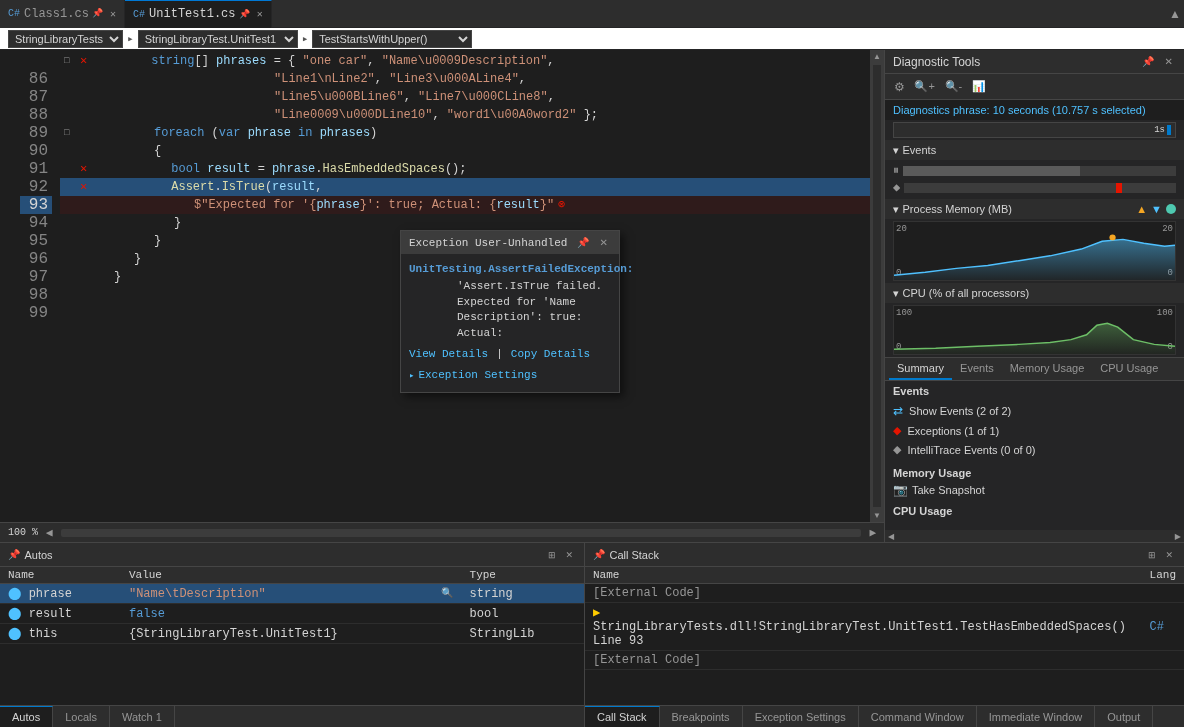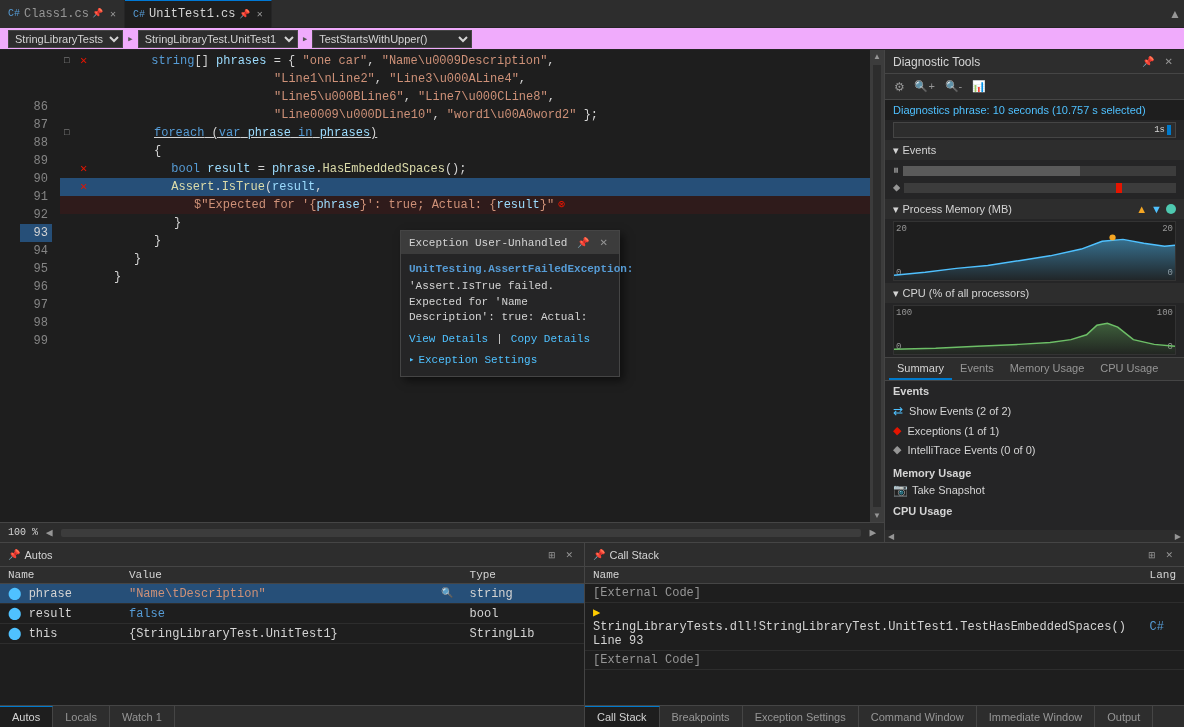--- a/index.html
+++ b/index.html
@@ -5,21 +5,21 @@
     * { margin: 0; padding: 0; box-sizing: border-box; }
     body { font-family: 'Consolas', 'Courier New', monospace; font-size: 12px; background: #1e1e1e; color: #d4d4d4; width: 1184px; height: 727px; overflow: hidden; display: flex; flex-direction: column; }
 
     
     .tab-bar { background: #2d2d2d; display: flex; align-items: center; height: 28px; border-bottom: 1px solid #252526; flex-shrink: 0; }
     .tab { display: flex; align-items: center; padding: 0 8px; height: 28px; background: #2d2d2d; color: #969696; border-right: 1px solid #252526; cursor: pointer; font-size: 12px; gap: 4px; }
     .tab.active { background: #1e1e1e; color: #d4d4d4; border-top: 1px solid #0078d4; }
 
     
     .main-area { display: flex; flex: 1; overflow: hidden; }
-    .line-numbers { width: 40px; background: #1e1e1e; color: #858585; text-align: right; padding-right: 8px; padding-top: 20px; font-size: 12px; line-height: 18px; user-select: none; flex-shrink: 0; margin-top: 28px; }
+    .line-numbers { width: 40px; background: #1e1e1e; color: #858585; text-align: right; padding-right: 8px; padding-top: 20px; font-size: 16px; line-height: 18px; user-select: none; flex-shrink: 0; }
     .line-number { height: 18px; padding-right: 4px; }
     .code-area { flex: 1; overflow: auto; padding-top: 2px; position: relative; }
     .code-line { height: 18px; line-height: 18px; white-space: pre; padding-left: 4px; position: relative; display: flex; align-items: center; }
     .code-line.highlighted { background: #264f78; }
     .kw { color: #569cd6; }
     .str { color: #ce9178; }
     .method { color: #dcdcaa; }
     .var { color: #9cdcfe; }
     .punct { color: #d4d4d4; }
 
@@ -66,21 +66,21 @@
     .panel-table-area { flex: 1; overflow: auto; }
     .bottom-tabs { display: flex; background: #2d2d2d; border-top: 1px solid #454545; height: 22px; flex-shrink: 0; }
     .bottom-tab { padding: 2px 12px; font-size: 11px; color: #969696; cursor: pointer; border-right: 1px solid #454545; display: flex; align-items: center; font-family: 'Segoe UI', sans-serif; }
     .bottom-tab.active { color: #d4d4d4; background: #1e1e1e; border-top: 1px solid #007acc; }
 
     .toolbar-btn { background: none; border: none; color: #969696; cursor: pointer; padding: 2px 3px; font-size: 12px; }
 
     .editor-wrap { display: flex; flex-direction: column; flex: 1; overflow: hidden; }
     .editor-main { display: flex; flex: 1; overflow: hidden; }
 
-    .nav-bar { display: flex; align-items: center; gap: 4px; padding: 0 8px; background: #f0abfc; height: 22px; border-bottom: 1px solid #252526; font-size: 11px; color: #969696; }
+    .nav-bar { display: flex; align-items: center; gap: 4px; padding: 0 8px; background: #ffffff; height: 22px; border-bottom: 1px solid #252526; font-size: 11px; color: #969696; }
     .nav-dropdown { background: #2d2d2d; color: #d4d4d4; border: 1px solid #454545; font-size: 11px; padding: 0 2px; height: 18px; }
   </style>
 </head>
 <body>
 
 <div style="display:flex; flex-direction:column; width:1184px; height:727px; overflow:hidden; background:#1e1e1e;">
 
   <div class="tab-bar">
     <div class="tab">
       <span style="color:#569cd6; font-size:10px;">C#</span>
@@ -160,21 +160,21 @@
 
           <div class="code-line">
             <span style="display:inline-block; width:16px;"></span>
             <span style="display:inline-block; width:14px;"></span>
             <span style="margin-left:180px;"><span class="str">"Line0009\u000DLine10"</span><span class="punct">, </span><span class="str">"word1\u00A0word2"</span><span class="punct"> };</span></span>
           </div>
 
           <div class="code-line">
             <span style="display:inline-block; width:16px; color:#969696; font-size:9px;">□</span>
             <span style="display:inline-block; width:14px;"></span>
-            <span style="margin-left:60px;text-decoration:underline;"><span class="kw">foreach</span><span class="punct"> (</span><span class="kw">var</span><span class="punct"> </span><span class="var">phrase</span><span class="punct"> </span><span class="kw">in</span><span class="punct"> </span><span class="var">phrases</span><span class="punct">)</span></span>
+            <span style="margin-left:60px;"><span class="kw">foreach</span><span class="punct"> (</span><span class="kw">var</span><span class="punct"> </span><span class="var">phrase</span><span class="punct"> </span><span class="kw">in</span><span class="punct"> </span><span class="var">phrases</span><span class="punct">)</span></span>
           </div>
 
           <div class="code-line">
             <span style="display:inline-block; width:16px;"></span>
             <span style="display:inline-block; width:14px;"></span>
             <span style="margin-left:60px;"><span class="punct">{</span></span>
           </div>
 
           <div class="code-line">
             <span style="display:inline-block; width:16px;"></span>
@@ -222,21 +222,21 @@
           <div class="exception-popup">
             <div class="exception-header">
               <span>Exception User-Unhandled</span>
               <div class="exception-header-btns">
                 <button class="toolbar-btn" style="font-size:10px;">📌</button>
                 <button class="toolbar-btn" style="font-size:10px;">✕</button>
               </div>
             </div>
             <div class="exception-body">
               <div style="color:#569cd6; font-weight:bold; margin-bottom:2px;">UnitTesting.AssertFailedException:</div>
-              <div style="color:#d4d4d4;">'Assert.IsTrue failed. Expected for 'Name   Description': true: Actual:</div>
+              <div style="color:#d4d4d4;margin-left:48px;">'Assert.IsTrue failed. Expected for 'Name   Description': true: Actual:</div>
               <div class="exception-links">
                 <a class="exception-link">View Details</a>
                 <span>|</span>
                 <a class="exception-link">Copy Details</a>
               </div>
               <div class="exception-settings">
                 <span class="chevron">▸</span>
                 <span>Exception Settings</span>
               </div>
             </div>

